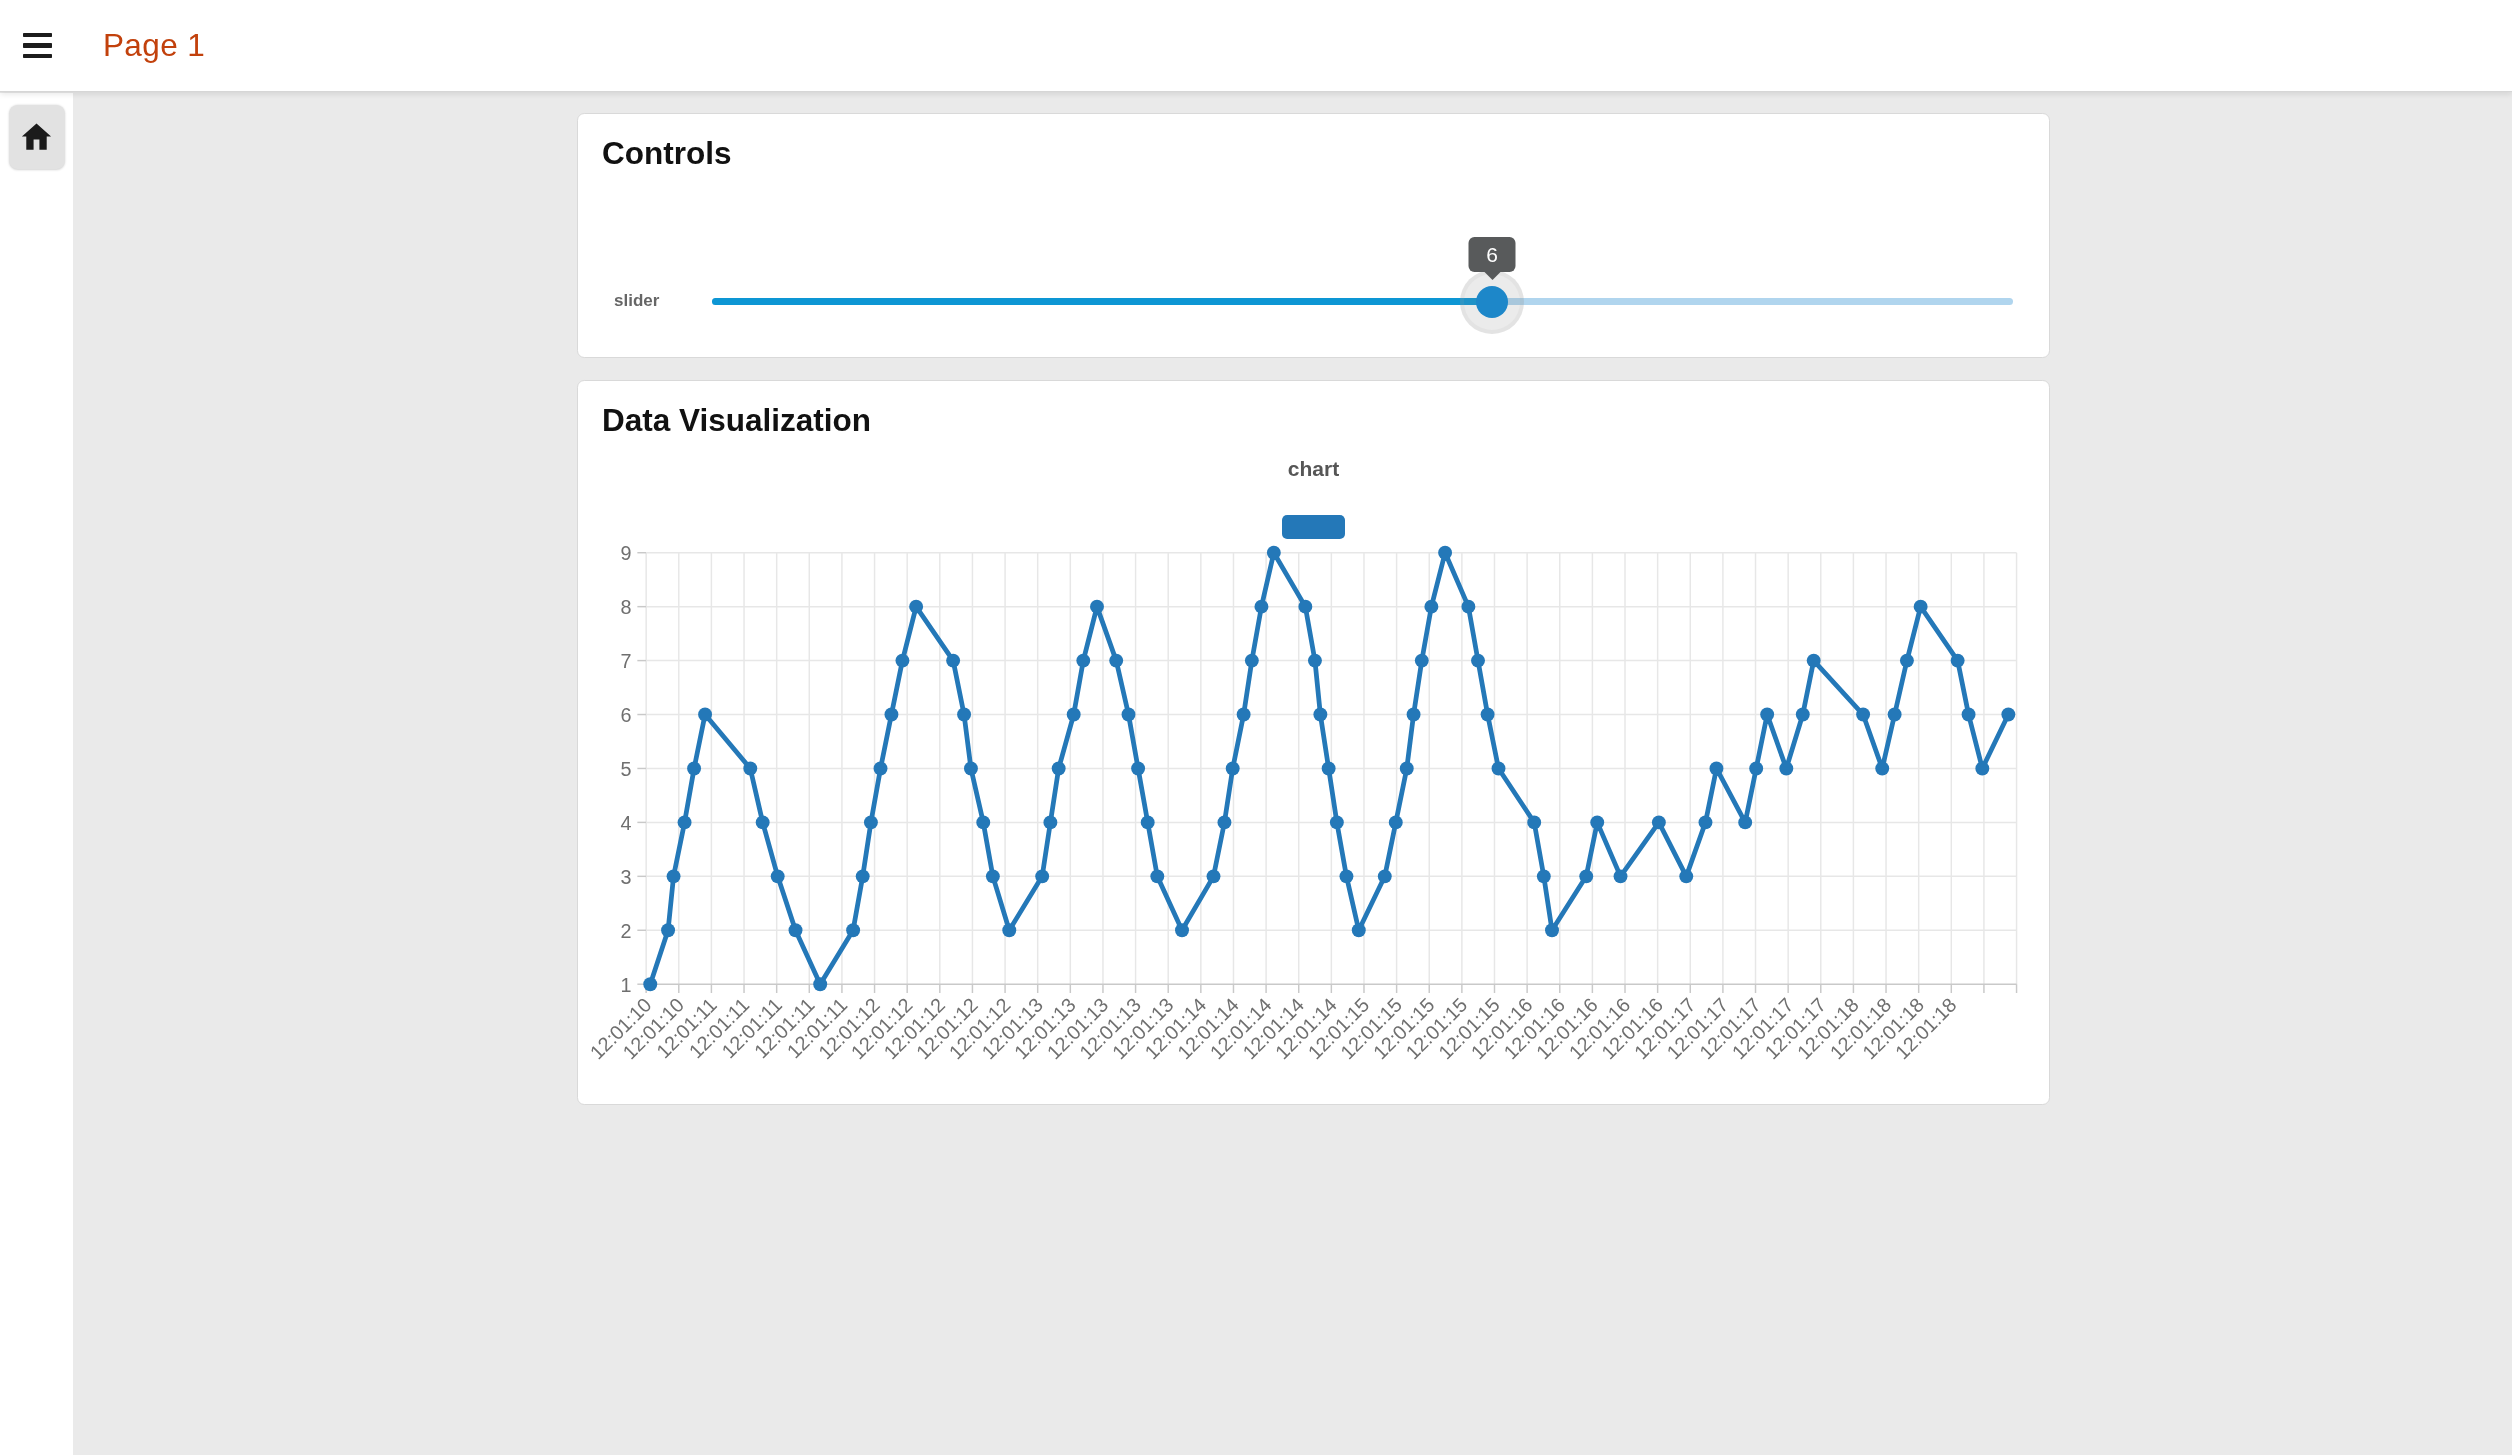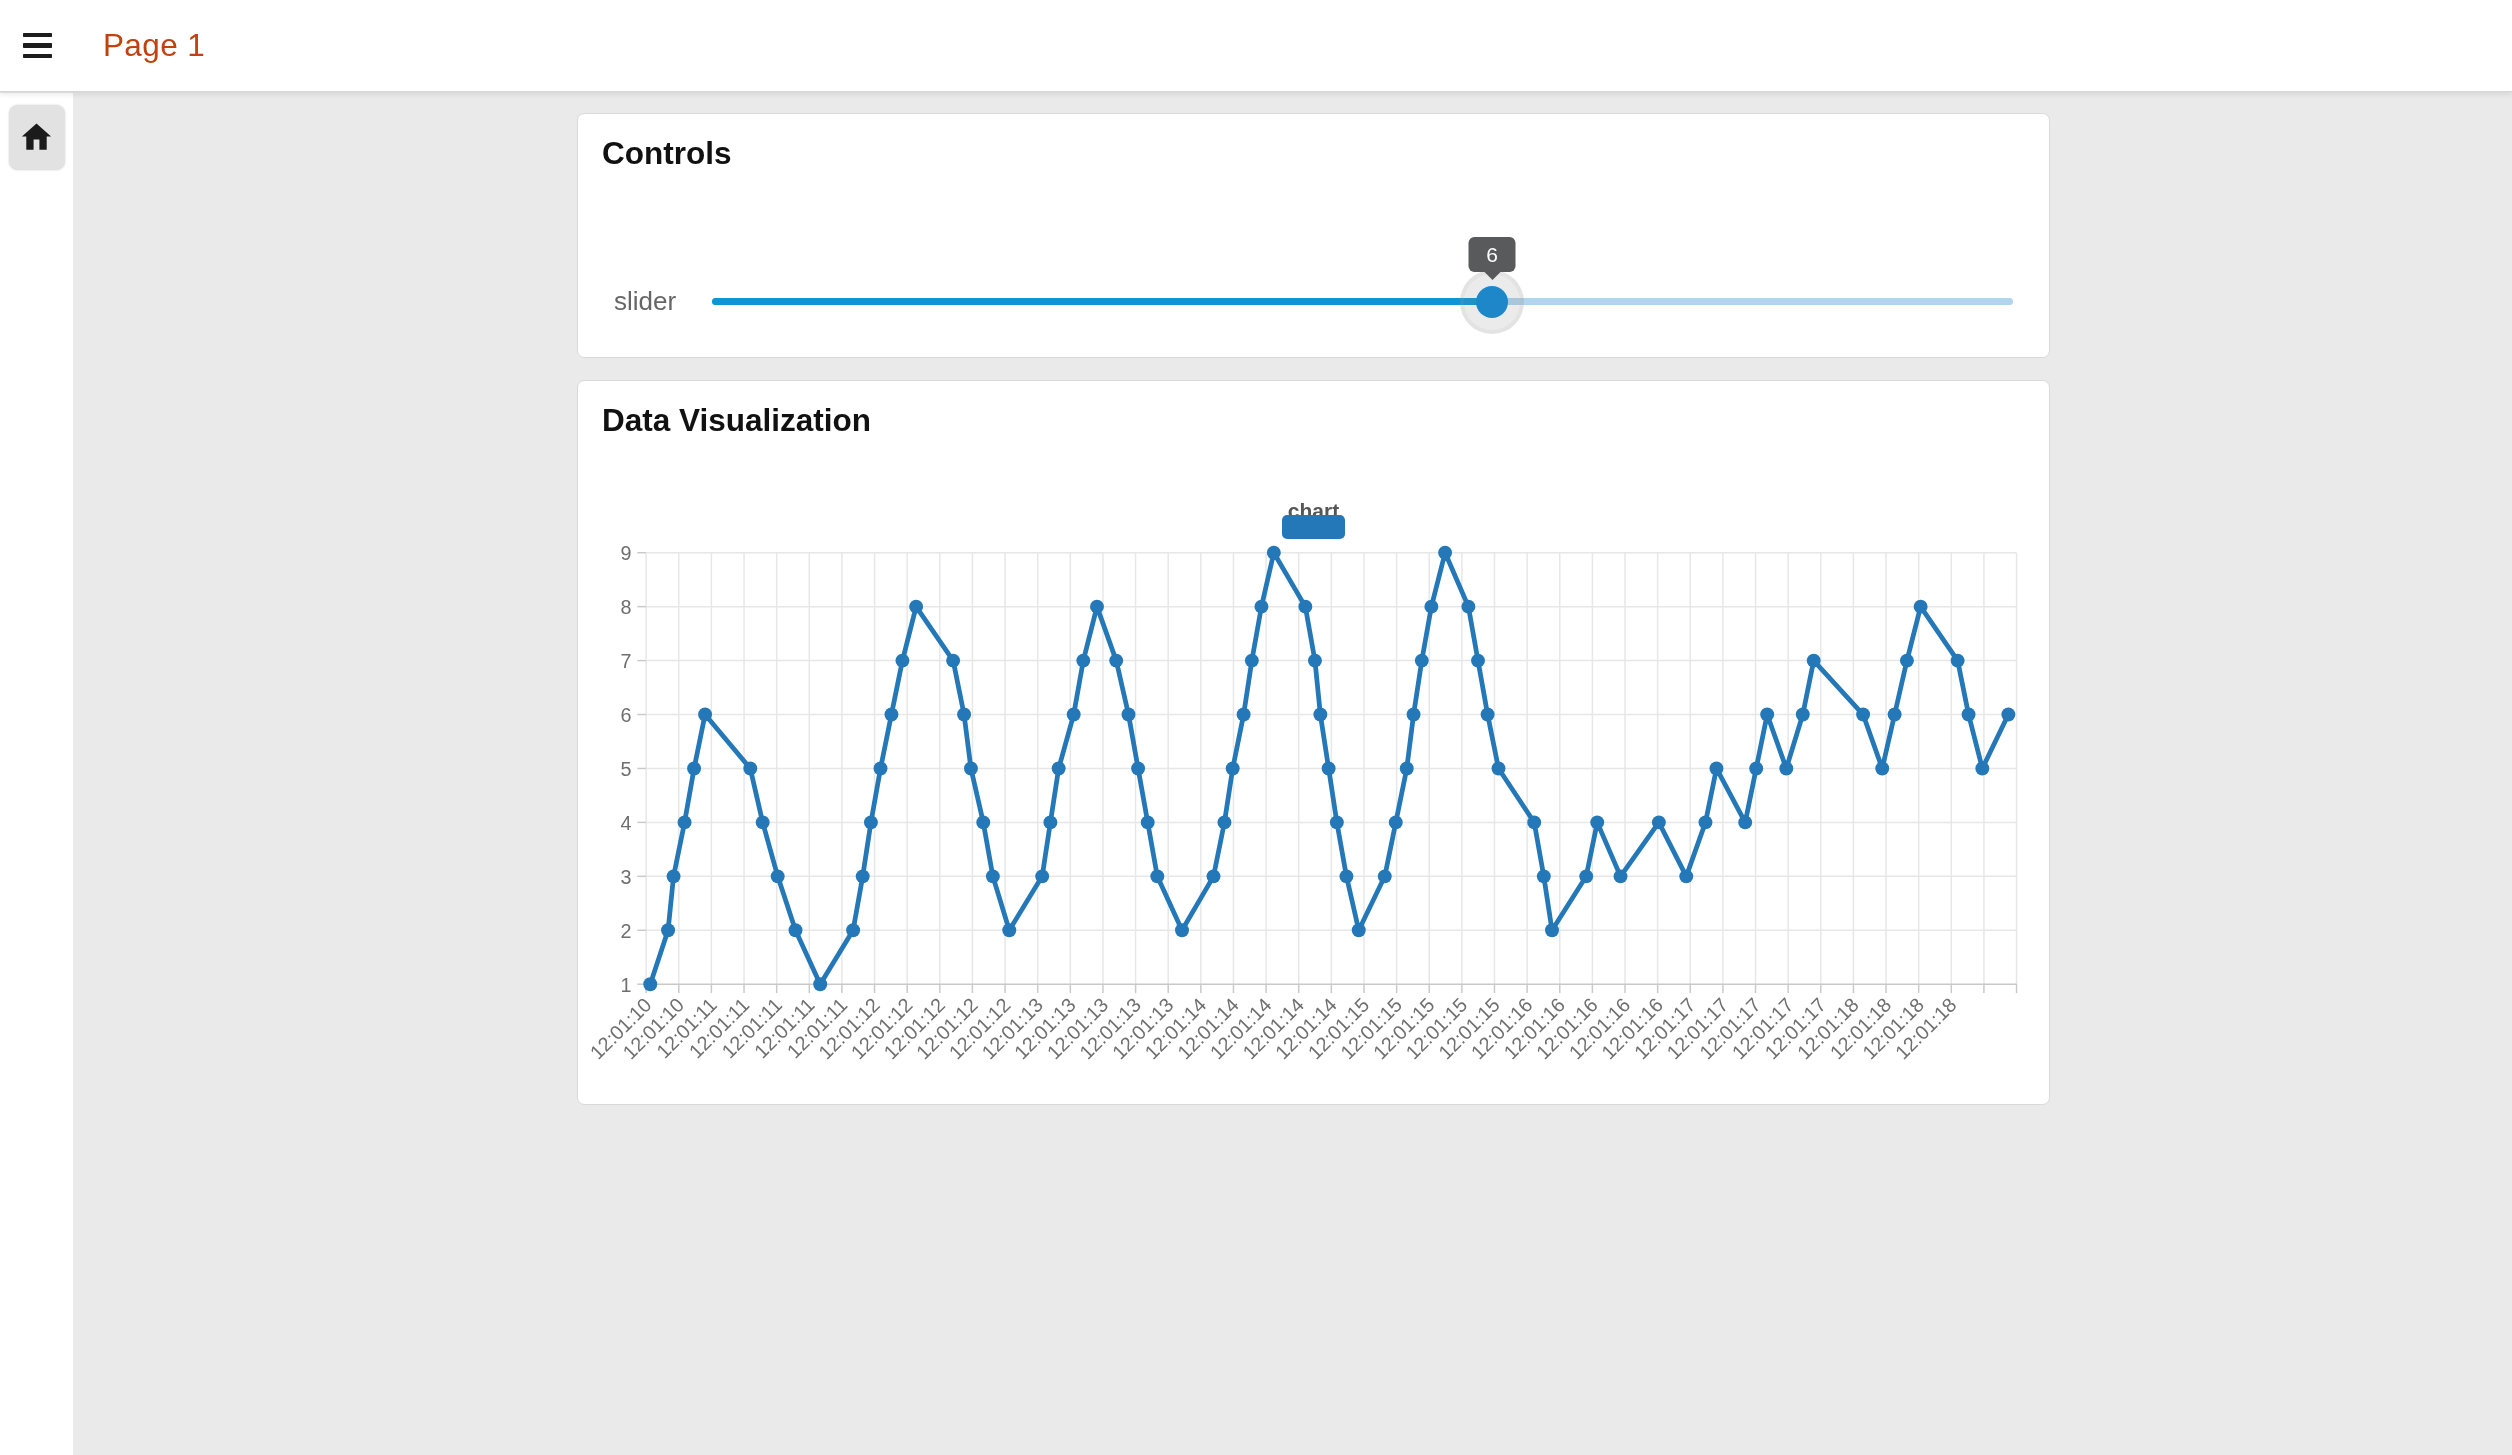--- a/index.html
+++ b/index.html
@@ -46,22 +46,22 @@
   .card-viz { top:380px; height:725px; }
   .card h2 { position:absolute; left:24px; top:20.5px; font-size:31.5px; font-weight:700; color:#111; }
   
   .action-button {
     position:absolute; left:24px; top:81px; width:1425px; height:59px;
     background:#0094d2; border:none; border-radius:4.4px;
     color:#ffffff; font-size:23px; font-family:"Liberation Sans",sans-serif;
     letter-spacing:1.5px; cursor:pointer;
   }
   .slider-label {
-    position:absolute; left:36px; top:174px; font-size:26px; color:#666;
-    width:88px; line-height:26px;
+    position:absolute; left:36px; top:174px; font-size:17px; color:#666;
+    width:88px; line-height:26px;font-weight:bold;
   }
   .slider-zone { position:absolute; left:134px; top:132px; width:1301px; height:117px; }
   .slider-track {
     position:absolute; left:0; top:52px; width:1301px; height:7.3px;
     background:#b0d5ee; border-radius:3.7px; cursor:pointer;
   }
   .slider-fill {
     position:absolute; left:0; top:0; height:7.3px;
     background:#0d96d4; border-radius:3.7px;
   }
@@ -82,21 +82,21 @@
     color:#fff; font-size:21px; display:flex; align-items:center; justify-content:center;
     z-index:5;
   }
   .slider-tooltip::after {
     content:""; position:absolute; left:50%; top:100%; transform:translateX(-50%);
     border:8px solid transparent; border-top-color:rgba(75,77,79,0.93);
   }
   
   .chart-title {
     position:absolute; left:0; right:0; top:76px; text-align:center;
-    font-size:21px; font-weight:bold; color:#565656;margin-top:42px;
+    font-size:21px; font-weight:bold; color:#565656;
   }
   .legend-row { position:absolute; left:0; right:0; top:134px; display:flex; justify-content:center; }
   .legend-swatch { width:63px; height:24px; border-radius:5.1px; cursor:pointer; }
   .chart-svg { position:absolute; left:0; top:162px; }
 </style>
 </head>
 <body>
 
 <header class="topbar">
   <button class="menu-btn">

